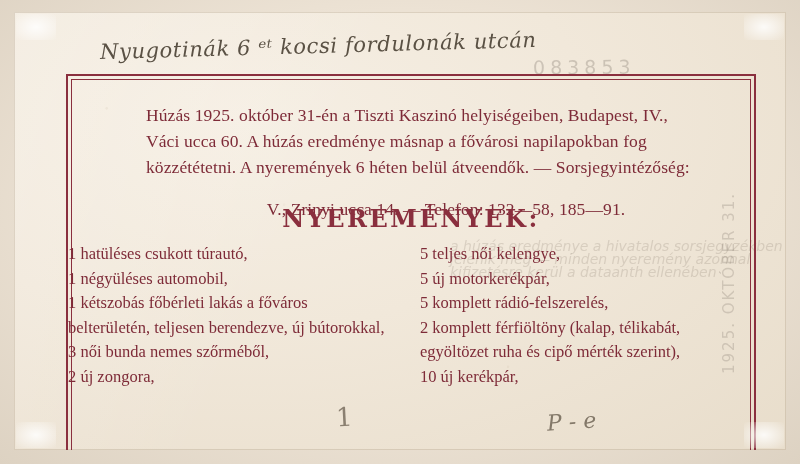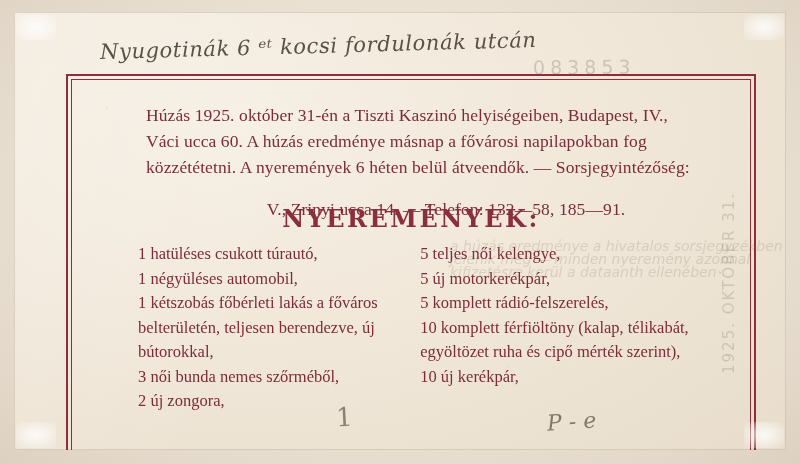--- a/index.html
+++ b/index.html
@@ -149,21 +149,21 @@
   .cols {
     position: absolute;
     left: 0;
     right: 0;
     top: 166px;
     display: flex;
     color: #7e2b38;
     font-size: 16.5px;
     line-height: 24.5px;
   }
-  .col-left { width: 340px; padding-left: 70px; box-sizing: border-box; }
+  .col-left { width: 340px; box-sizing: border-box; }
   .col-right { width: 350px; padding-left: 14px; box-sizing: border-box; }
   .prize { display: block; white-space: nowrap; }
 
   
   .watermark {
     position: absolute;
     left: 0;
     right: 0;
     top: 170px;
     text-align: center;
@@ -245,21 +245,21 @@
           <span class="prize">1 kétszobás főbérleti lakás a főváros</span>
           <span class="cont">belterületén, teljesen berendezve, új</span>
           <span class="cont">bútorokkal,</span>
           <span class="prize">3 női bunda nemes szőrméből,</span>
           <span class="prize">2 új zongora,</span>
         </div>
         <div class="col-right">
           <span class="prize">5 teljes női kelengye,</span>
           <span class="prize">5 új motorkerékpár,</span>
           <span class="prize">5 komplett rádió-felszerelés,</span>
-          <span class="prize">10 komplett férfiöltöny (kalap, télikabát,</span>
+          <span class="prize">2 komplett férfiöltöny (kalap, télikabát,</span>
           <span class="cont">egyöltözet ruha és cipő mérték szerint),</span>
           <span class="prize">10 új kerékpár,</span>
         </div>
       </div>
     </div>
 
     <div class="pencil-left">1</div>
     <div class="pencil-right">P - e</div>
 
     <div class="wear" style="left:2px; top:2px;"></div>

